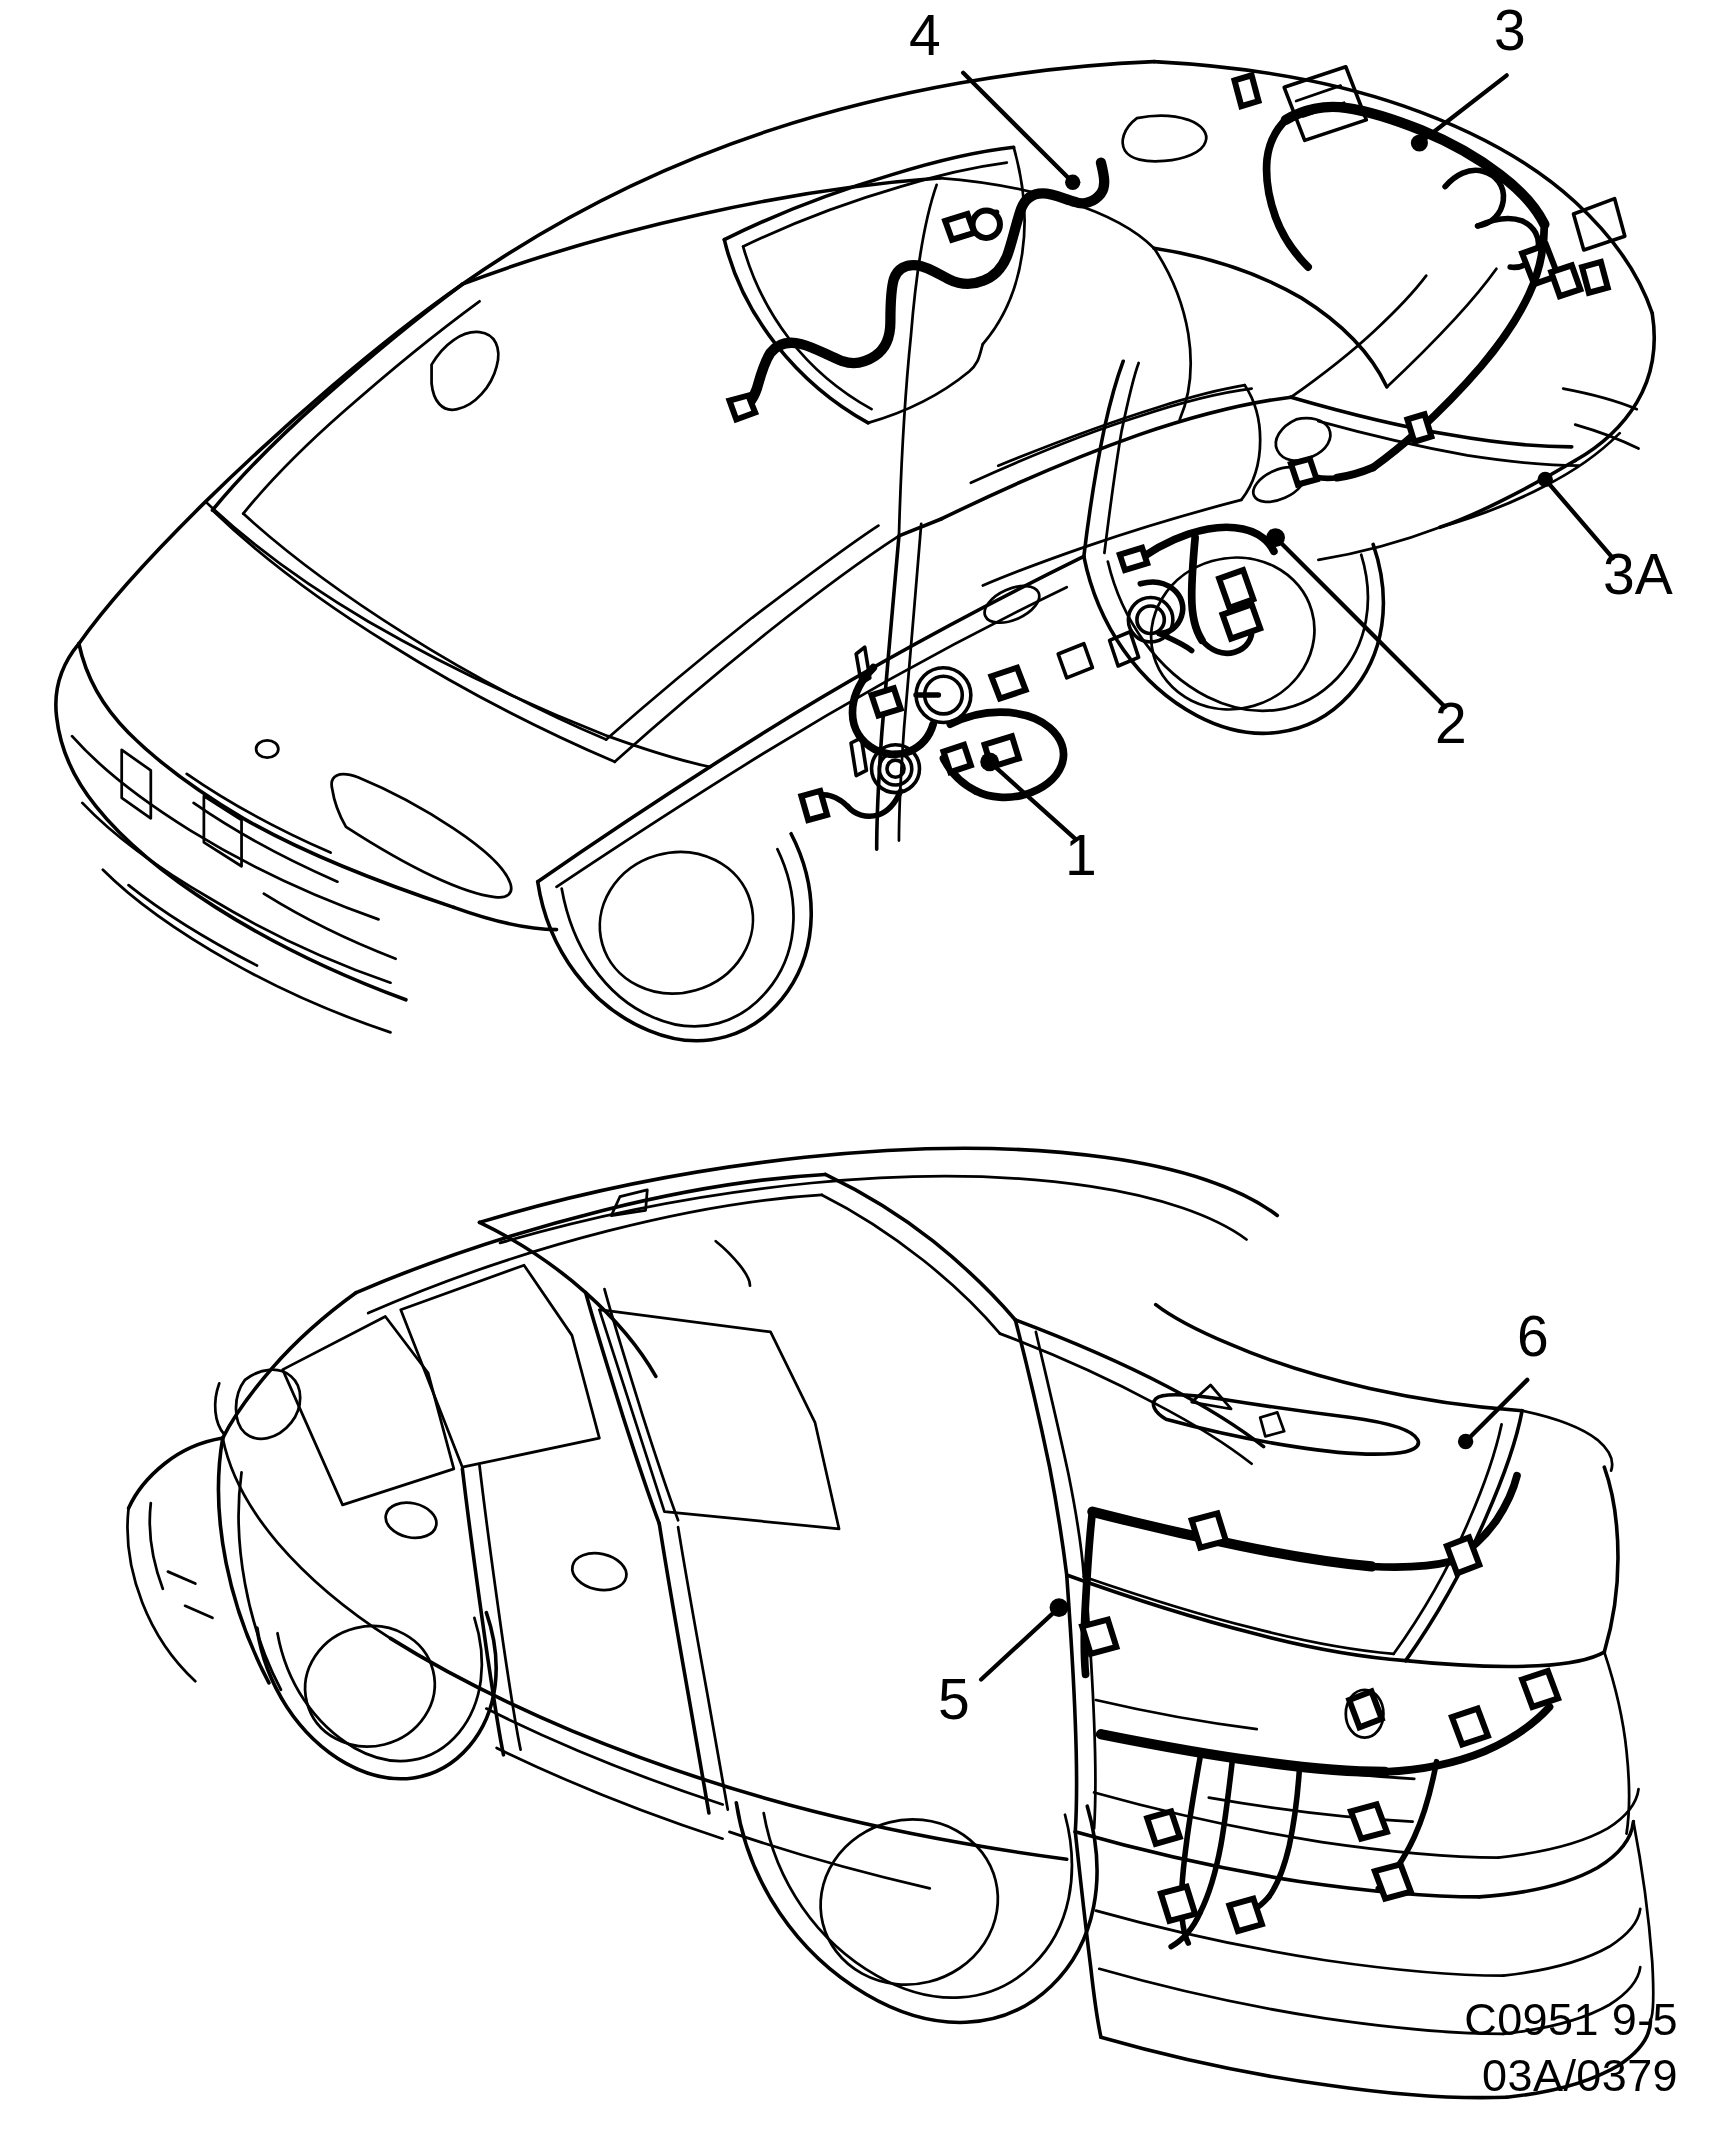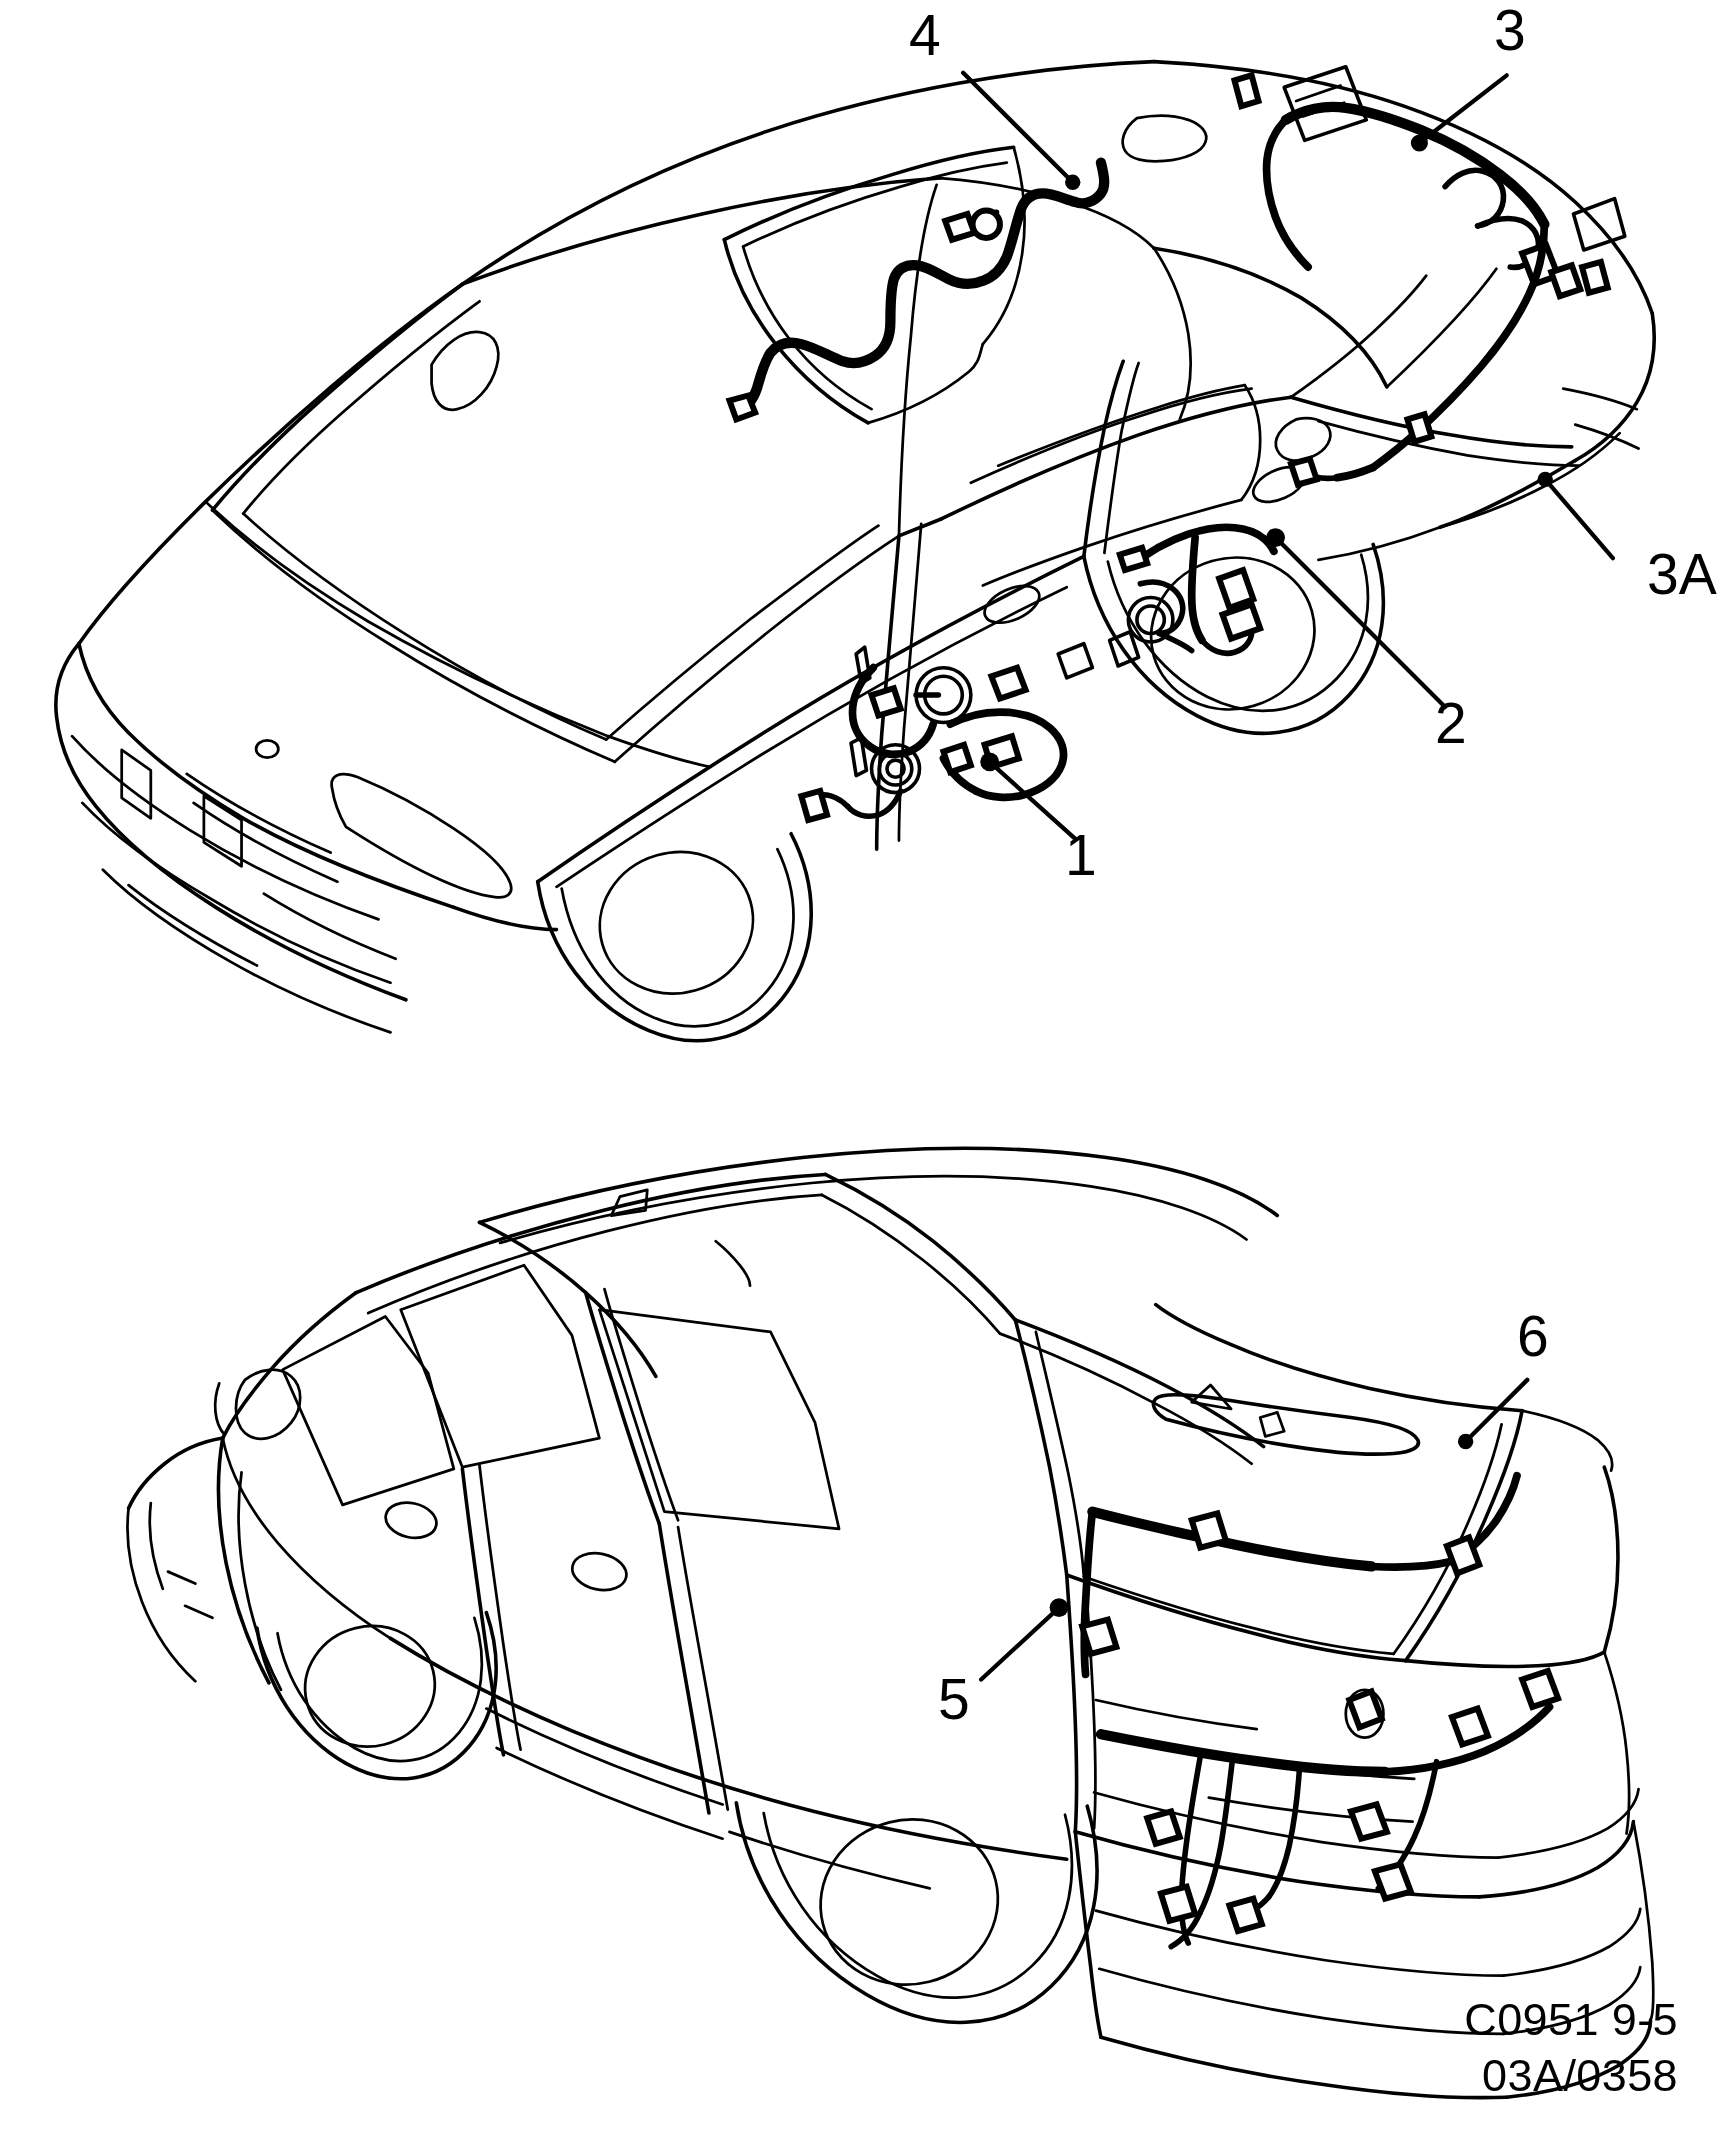--- a/index.html
+++ b/index.html
@@ -445,27 +445,27 @@
 
       <line class="lead" x1="1146" y1="1962" x2="1237" y2="1878"></line>
       <circle class="dot" cx="1237" cy="1878" r="11"></circle>
     </g>
   </svg>
 
   <span class="callout-label" style="left:909px; top:6.8px;">4</span>
 
   <span class="callout-label" style="left:1494px; top:1.7px;">3</span>
 
-  <span class="callout-label" style="left:1603px; top:546px;margin-left:44px;">3A</span>
+  <span class="callout-label" style="left:1603px; top:546px;">3A</span>
 
   <span class="callout-label" style="left:1435px; top:695px;">2</span>
 
   <span class="callout-label" style="left:1065px; top:827px;">1</span>
 
   <span class="callout-label" style="left:1517px; top:1308px;">6</span>
 
   <span class="callout-label" style="left:938px; top:1671px;">5</span>
 
   <div class="caption" id="caption-line-1">C0951 9-5</div>
-  <div class="caption" id="caption-line-2">03A/0358</div>
+  <div class="caption" id="caption-line-2">03A/0379</div>
 
 </div>
 
 
 </body></html>

